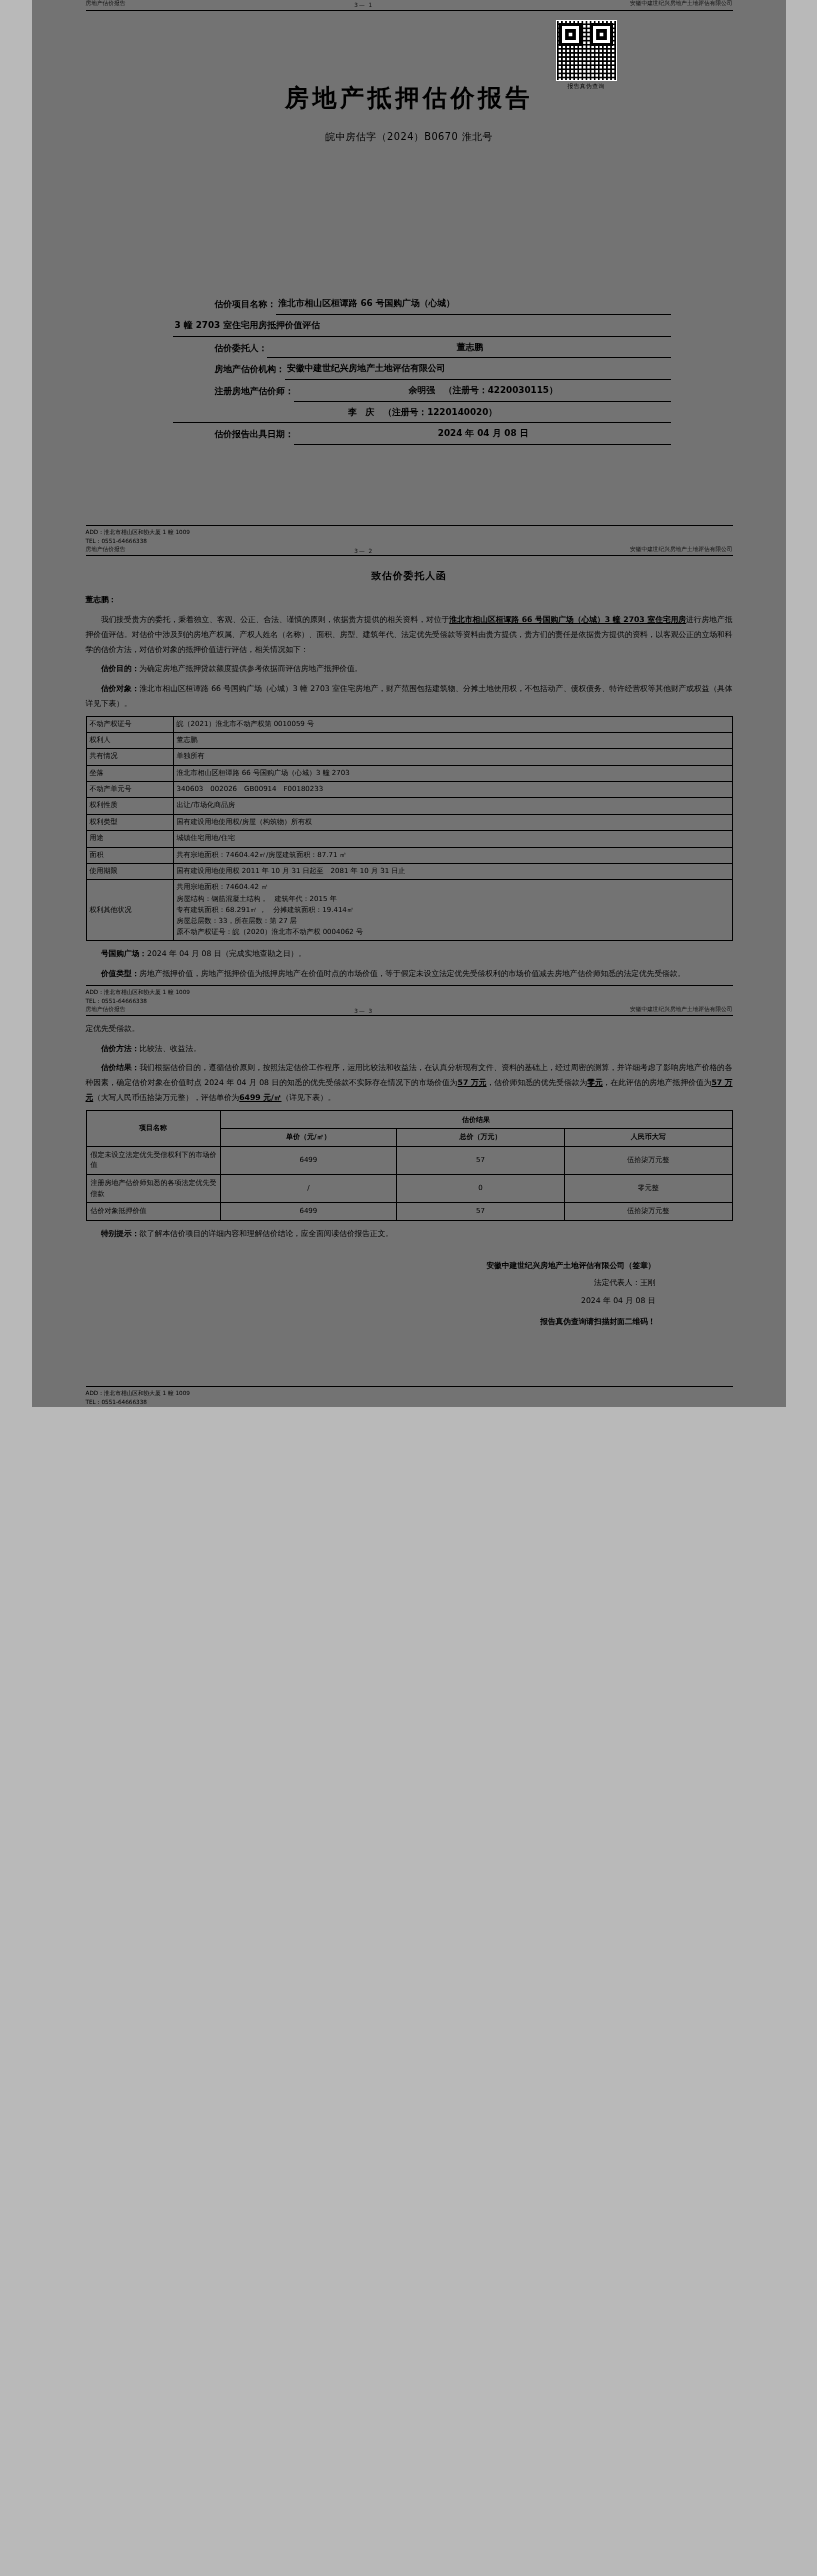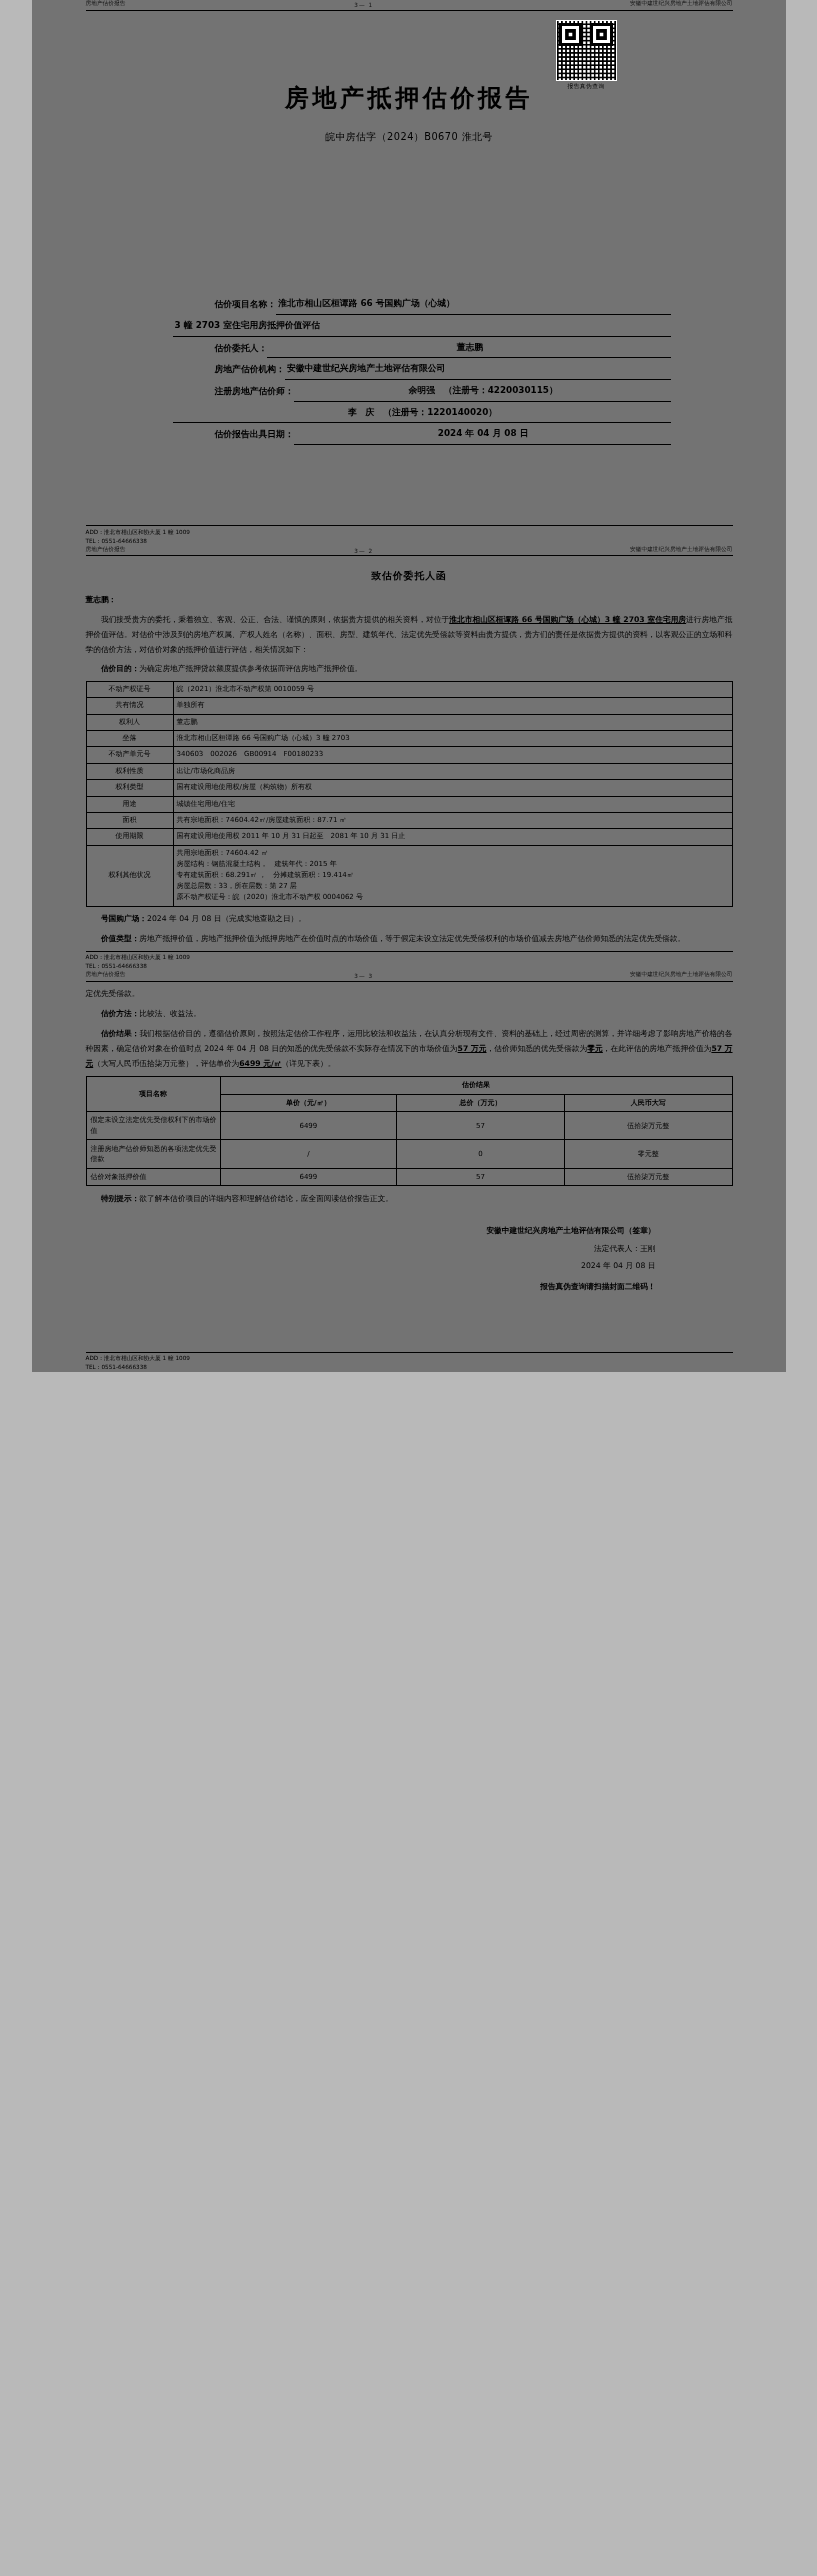--- a/index.html
+++ b/index.html
@@ -139,21 +139,20 @@
     margin: 4.1px 0 3.1px;
   }
   table.tbl td, table.tbl th {
     border: 0.5px solid #000;
     padding: 2.1px 3.1px;
     vertical-align: middle;
     line-height: 1.6;
   }
   table.tbl td.k {
     width: 87px;
-    text-align: center;
     white-space: nowrap;
   }
   table.tbl td.v { text-align: left; }
   .res-tbl { width: 100%; border-collapse: collapse; font-size: 7px; margin: 5.2px 0 2.1px; }
   .res-tbl td, .res-tbl th {
     border: 0.5px solid #000;
     text-align: center;
     padding: 3.1px 2.1px;
     line-height: 1.5;
   }
@@ -253,34 +252,37 @@
     <div class="para" style="text-indent:0;font-weight:bold;">董志鹏：</div>
 
     <div class="para">
       <span>我们接受贵方的委托，秉着独立、客观、公正、合法、谨慎的原则，依据贵方提供的相关资料，对位于<span class="u"><b>淮北市相山区桓谭路 66 号国购广场（心城）3 幢 2703 室住宅用房</b></span>进行房地产抵押价值评估。对估价中涉及到的房地产权属、产权人姓名（名称）、面积、房型、建筑年代、法定优先受偿款等资料由贵方提供，贵方们的责任是依据贵方提供的资料，以客观公正的立场和科学的估价方法，对估价对象的抵押价值进行评估，相关情况如下：</span>
     </div>
 
     <div class="para">
       <span class="lead">估价目的：</span><span>为确定房地产抵押贷款额度提供参考依据而评估房地产抵押价值。</span>
     </div>
 
+    <div class="para">
+      <span class="lead">估价对象：</span><span>淮北市相山区桓谭路 66 号国购广场（心城）3 幢 2703 室住宅房地产，财产范围包括建筑物、分摊土地使用权，不包括动产、债权债务、特许经营权等其他财产或权益（具体详见下表）。</span>
+    </div>
 
     <table class="tbl">
       <tbody>
         <tr>
           <td class="k">不动产权证号</td>
           <td class="v">皖（2021）淮北市不动产权第 0010059 号</td>
         </tr>
         <tr>
+          <td class="k">权利人</td>
+          <td class="v">董志鹏</td>
+        </tr>
+        <tr>
           <td class="k">共有情况</td>
           <td class="v">单独所有</td>
-        </tr>
-        <tr>
-          <td class="k">权利人</td>
-          <td class="v">董志鹏</td>
         </tr>
         <tr>
           <td class="k">坐落</td>
           <td class="v">淮北市相山区桓谭路 66 号国购广场（心城）3 幢 2703</td>
         </tr>
         <tr>
           <td class="k">不动产单元号</td>
           <td class="v">340603　002026　GB00914　F00180233</td>
         </tr>
         <tr>

